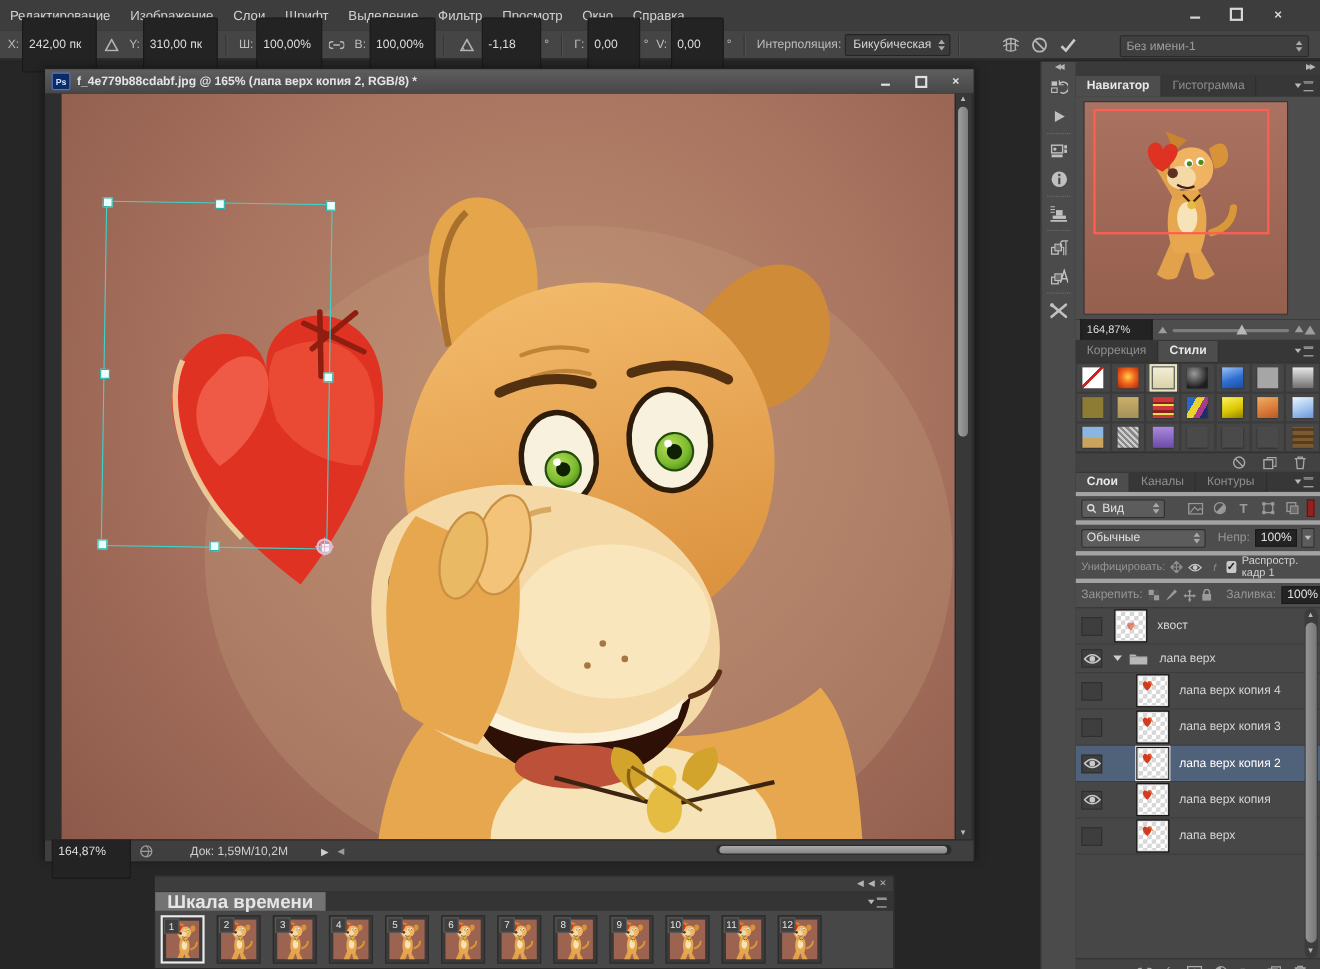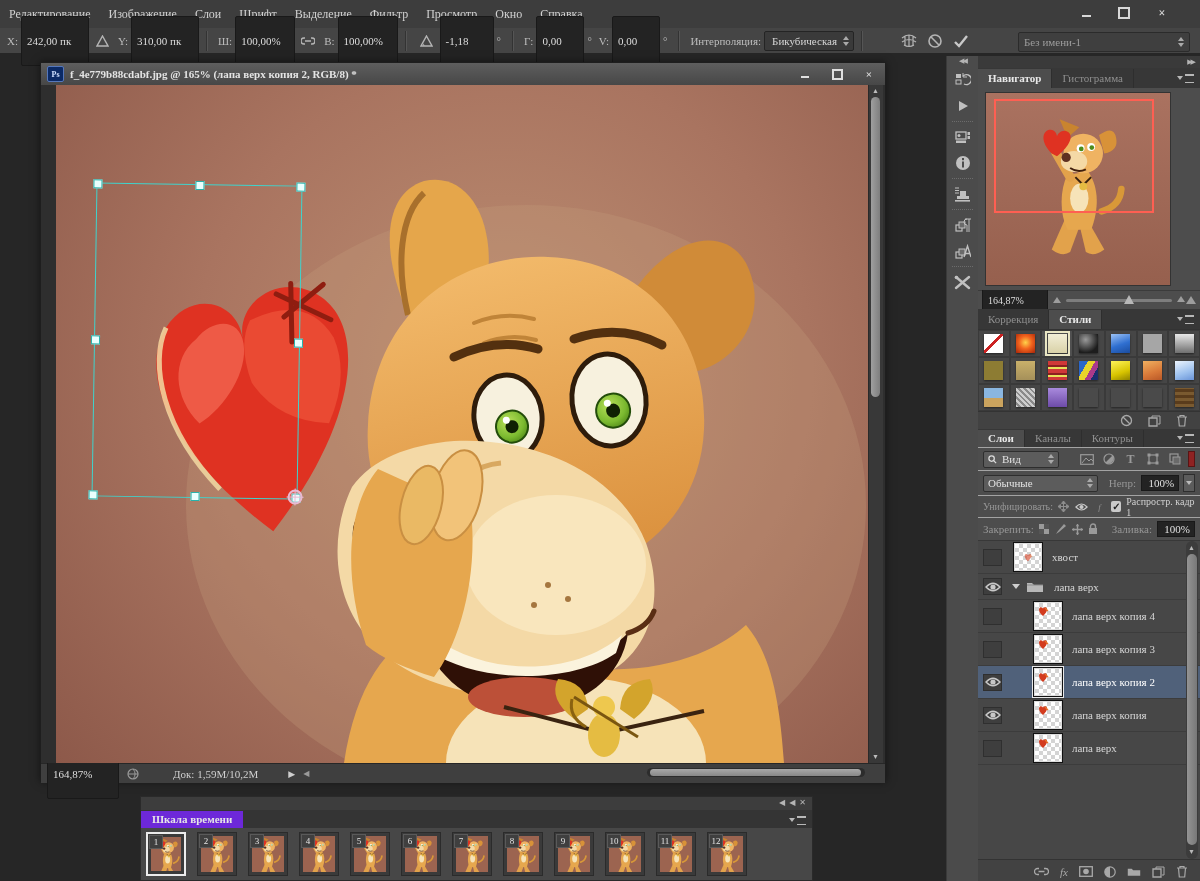--- a/index.html
+++ b/index.html
@@ -1,17 +1,17 @@
 <!DOCTYPE html>
 <html><head>
 <meta charset="utf-8">
 <style>
   html,body{margin:0;padding:0;background:#111;}
   #screen{position:relative;width:1200px;height:881px;background:#262626;overflow:hidden;
-          font-family:Liberation Serif, serif;font-size:11px;color:#cfcfcf;-webkit-user-select:none;}
+          font-family:Liberation Sans, sans-serif;font-size:11px;color:#cfcfcf;-webkit-user-select:none;}
   
   #menubar{position:absolute;left:0;top:0;width:1200px;height:28px;background:#3d3d3d;border-bottom:1px solid #2b2b2b;display:flex;align-items:center;}
   .menu-item{padding:0 9px;line-height:28px;font-size:12px;color:#d2d2d2;cursor:default;}
   #winctl{position:absolute;right:26px;top:4px;display:flex;gap:14px;}
   .wbtn{width:24px;height:18px;display:flex;align-items:center;justify-content:center;color:#d8d8d8;}
   .glyph-min{width:9px;height:2px;background:#d8d8d8;margin-top:6px;}
   .glyph-max{width:8px;height:8px;border:2px solid #d8d8d8;}
   .glyph-close{font-size:12px;font-weight:bold;}
   
   #optionsbar{position:absolute;left:0;top:28px;width:1200px;height:26px;background:#454545;border-bottom:1px solid #262626;display:flex;align-items:center;padding-left:4px;box-sizing:border-box;}
@@ -75,21 +75,21 @@
   .mountain{width:0;height:0;border-left:5px solid transparent;border-right:5px solid transparent;border-bottom:8px solid #9d9d9d;}
   .mountain.small{border-left-width:4px;border-right-width:4px;border-bottom-width:6px;}
   
   #swgrid{height:81px;background:#464646;display:grid;grid-template-columns:repeat(7,1fr);grid-auto-rows:27px;border-top:1px solid #333;}
   .swcell{border:1px solid #3a3a3a;display:flex;align-items:center;justify-content:center;}
   .sw{width:19px;height:19px;box-shadow:0 1px 2px rgba(0,0,0,.5);}
   .swcell.sel{background:#505050;}
   .swcell.sel .sw{outline:2px solid #e9e6c4;outline-offset:1px;}
   #swfooter{height:17px;background:#424242;border-top:1px solid #333;display:flex;align-items:center;justify-content:flex-end;gap:15px;padding-right:12px;color:#a8a8a8;}
   
-  .lrowbar{background:#4d4d4d;display:flex;align-items:center;padding:0 5px;gap:5px;border-top:1px solid #a3a3a3;}
+  .lrowbar{background:#4d4d4d;display:flex;align-items:center;padding:0 5px;gap:5px;border-top:4px solid #a3a3a3;}
   .dim{color:#969696;}
   .smallsel{background:#5c5c5c;border:1px solid #2e2e2e;border-radius:2px;height:15px;display:flex;align-items:center;color:#e2e2e2;padding:0 4px;gap:5px;}
   .valbox{background:#232323;border:1px solid #191919;height:14px;line-height:14px;padding:0 4px;color:#e0e0e0;min-width:28px;text-align:right;}
   .dropbtn{width:11px;height:16px;background:#5c5c5c;border:1px solid #2e2e2e;margin-left:-1px;display:flex;align-items:center;justify-content:center;}
   .dropbtn i{width:0;height:0;border-left:3px solid transparent;border-right:3px solid transparent;border-top:4px solid #bbb;}
   .ficon{width:17px;height:15px;display:flex;align-items:center;justify-content:center;color:#9a9a9a;}
   .checkbox{width:11px;height:11px;background:#c9c9c9;border-radius:2px;color:#1c1c1c;font-size:10px;line-height:11px;text-align:center;font-weight:bold;}
   #layerlist{position:relative;height:318px;background:#474747;overflow:hidden;border-top:1px solid #383838;}
   .lrow{height:32px;border-bottom:1px solid #3c3c3c;display:flex;align-items:center;position:relative;}
   .lrow.group{height:25px;}
@@ -106,21 +106,21 @@
   .gtri{width:0;height:0;border-left:4px solid transparent;border-right:4px solid transparent;border-top:5px solid #cfcfcf;margin-left:10px;}
   #llscroll{position:absolute;right:2px;top:0;bottom:0;width:12px;background:#3c3c3c;border-radius:6px;}
   #llthumb{position:absolute;left:1px;right:1px;top:13px;bottom:14px;background:linear-gradient(90deg,#949494,#787878);border-radius:5px;}
   #llscroll .arr{position:absolute;left:2px;font-size:7px;color:#b8b8b8;}
   #layersfooter{height:23px;background:#424242;border-top:1px solid #333;display:flex;align-items:center;justify-content:flex-end;gap:11px;padding:0 12px;color:#a8a8a8;}
   
   #timeline{position:absolute;left:140px;top:796px;width:673px;height:85px;background:#474747;border:1px solid #2a2a2a;overflow:hidden;box-sizing:border-box;}
   #tlhead{height:13px;background:#3d3d3d;position:relative;}
   #tlhead .hicons{position:absolute;right:6px;top:1px;font-size:8px;color:#b5b5b5;letter-spacing:4px;}
   #tlrow{height:18px;background:#343434;position:relative;display:flex;align-items:flex-end;}
-  #tltab{height:17px;line-height:17px;padding:0 11px;background:#6d28d9;color:#e6e6e6;font-weight:bold;font-size:11px;}
+  #tltab{height:17px;line-height:17px;padding:0 11px;background:#737373;color:#e6e6e6;font-weight:bold;font-size:17px;}
   #tlframes{display:flex;gap:11px;padding:4px 0 0 5px;}
   .frame{width:40px;}
   .fthumbwrap{position:relative;width:40px;height:44px;background:#3a3a3a;border:1px solid #2b2b2b;box-sizing:border-box;}
   .frame.sel .fthumbwrap{border:2px solid #ececec;}
   .fthumb{position:absolute;left:3px;top:3px;right:3px;bottom:3px;background:linear-gradient(#a4robot 0,#9c6450);background:#9c6450;overflow:hidden;}
   .fnum{position:absolute;left:1px;top:1px;min-width:12px;height:12px;background:#3f3f3f;border:1px solid #5a5a5a;color:#e4e4e4;font-size:9px;line-height:12px;text-align:center;z-index:2;}
   .fdelay{font-size:9px;color:#cfcfcf;padding:2px 2px 0 4px;display:flex;gap:6px;align-items:center;}
   svg{display:block;}
 </style>
 </head>

